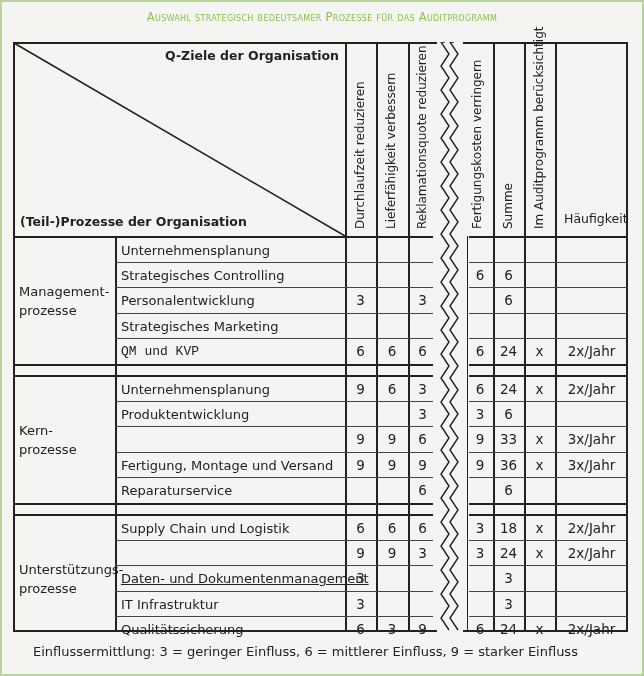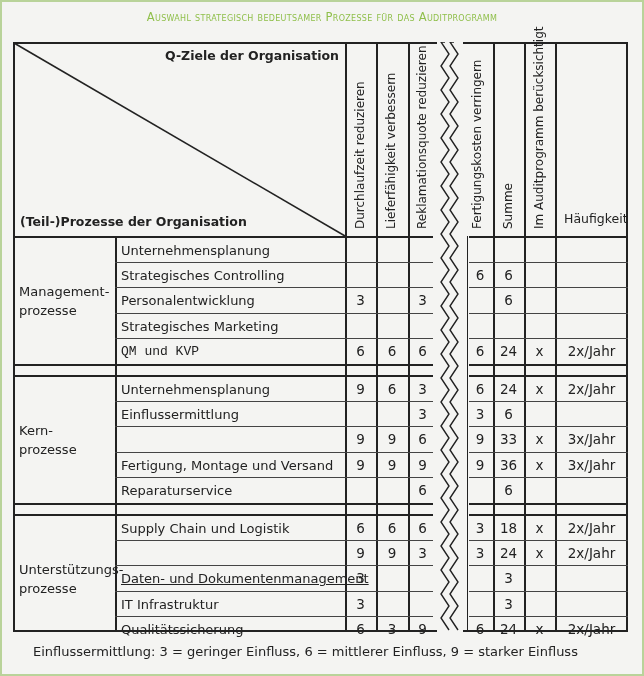--- a/index.html
+++ b/index.html
@@ -128,21 +128,21 @@
     <div class="cell" style="left: 108px; top: 335px;">Unternehmensplanung</div>
     <div class="cell num" style="left: 332px; width: 31px; top: 335px;">9</div>
     <div class="cell num" style="left: 363px; width: 32px; top: 335px;">6</div>
     <div class="cell num" style="left: 395px; width: 29px; top: 335px;">3</div>
     <div class="cell num" style="left: 454px; width: 26px; top: 335px;">6</div>
     <div class="cell num" style="left: 480px; width: 31px; top: 335px;">24</div>
     <div class="cell num" style="left: 511px; width: 31px; top: 335px;">x</div>
     <div class="cell num" style="left: 542px; width: 73px; top: 335px;">2x/Jahr</div>
     <div class="line thin" style="left: 102px; top: 359.2px; width: 318px; height: 1px;"></div>
     <div class="line thin" style="left: 456px; top: 359.2px; width: 159px; height: 1px;"></div>
-    <div class="cell" style="left: 108px; top: 360.2px;">Einflussermittlung</div>
+    <div class="cell" style="left: 108px; top: 360.2px;">Produktentwicklung</div>
     <div class="cell num" style="left: 332px; width: 31px; top: 360.2px;"></div>
     <div class="cell num" style="left: 363px; width: 32px; top: 360.2px;"></div>
     <div class="cell num" style="left: 395px; width: 29px; top: 360.2px;">3</div>
     <div class="cell num" style="left: 454px; width: 26px; top: 360.2px;">3</div>
     <div class="cell num" style="left: 480px; width: 31px; top: 360.2px;">6</div>
     <div class="cell num" style="left: 511px; width: 31px; top: 360.2px;"></div>
     <div class="cell num" style="left: 542px; width: 73px; top: 360.2px;"></div>
     <div class="line thin" style="left: 102px; top: 384.4px; width: 318px; height: 1px;"></div>
     <div class="line thin" style="left: 456px; top: 384.4px; width: 159px; height: 1px;"></div>
     <div class="cell num" style="left: 332px; width: 31px; top: 385.4px;">9</div>

